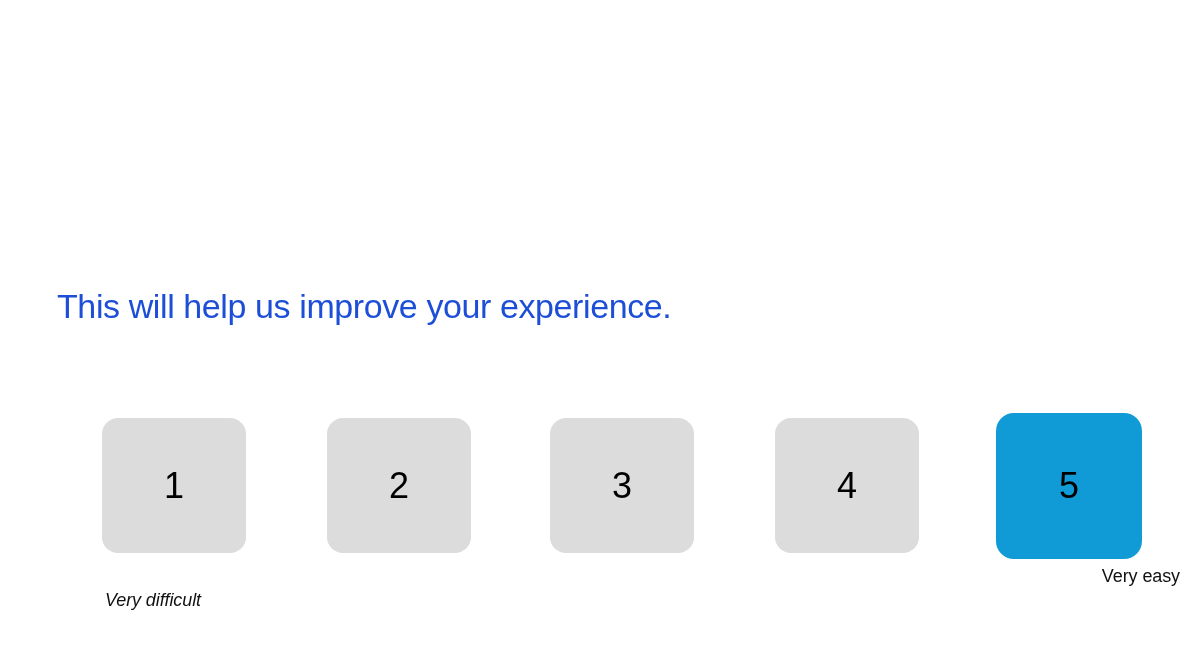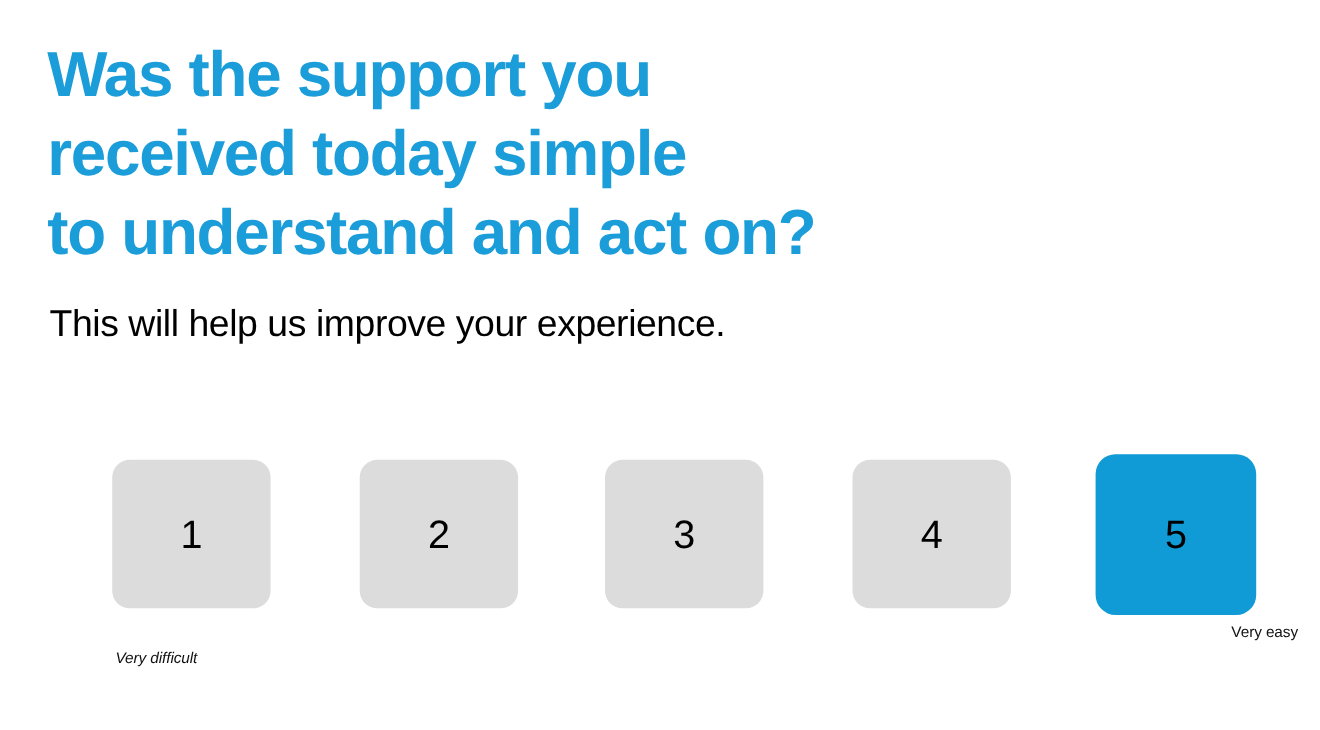--- a/index.html
+++ b/index.html
@@ -34,22 +34,22 @@
     line-height: 72px;
     font-weight: 700;
     letter-spacing: -1.2px;
     white-space: pre-line;
   }
 
   .question-subtitle {
     position: absolute;
     left: 45px;
     top: 272px;
-    margin: 0;
-    color: #000000;
+    margin: 12px;
+    color: #1d4ed8;
     font-size: 34px;
     line-height: 44px;
     font-weight: 400;
     letter-spacing: -0.4px;
   }
 
   
   .rating-scale {
     position: absolute;
     left: 0;
@@ -91,21 +91,21 @@
     top: 13px;
     width: 146px;
     height: 146px;
     border-radius: 18px;
     background: #119BD6;
     line-height: 146px;
   }
 
   .scale-endpoint-label {
     position: absolute;
-    font-size: 14px;
+    font-size: 18px;
     font-weight: 400;
     color: #111111;
     letter-spacing: -0.1px;
     white-space: nowrap;
   }
 
   .scale-endpoint-label.endpoint-start {
     left: 3px;
     top: 190px;
     text-align: left;
@@ -116,23 +116,20 @@
     right: 20px;
     top: 166px;
     text-align: right;
   }
 </style>
 </head>
 <body>
 
 <div class="survey-card">
 
-  <h1 class="question-heading">Was the support you
-received today simple
-to understand and act on?</h1>
 
   <p class="question-subtitle">This will help us improve your experience.</p>
 
   <div class="rating-scale">
 
     <div class="rating-option" style="left:102px;">
       <button class="rating-button">1</button>
     </div>
 
     <div class="rating-option" style="left:327px;">

